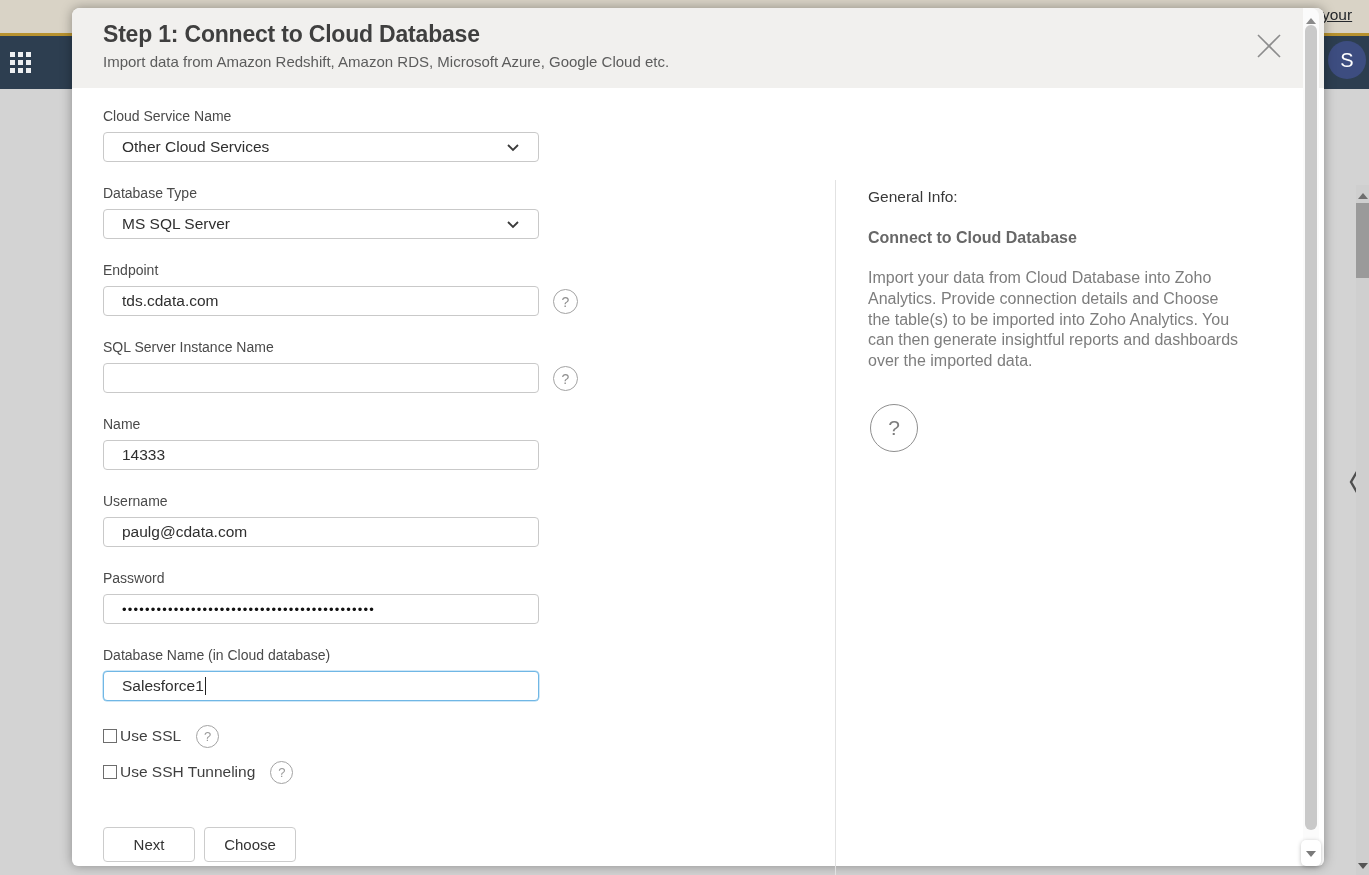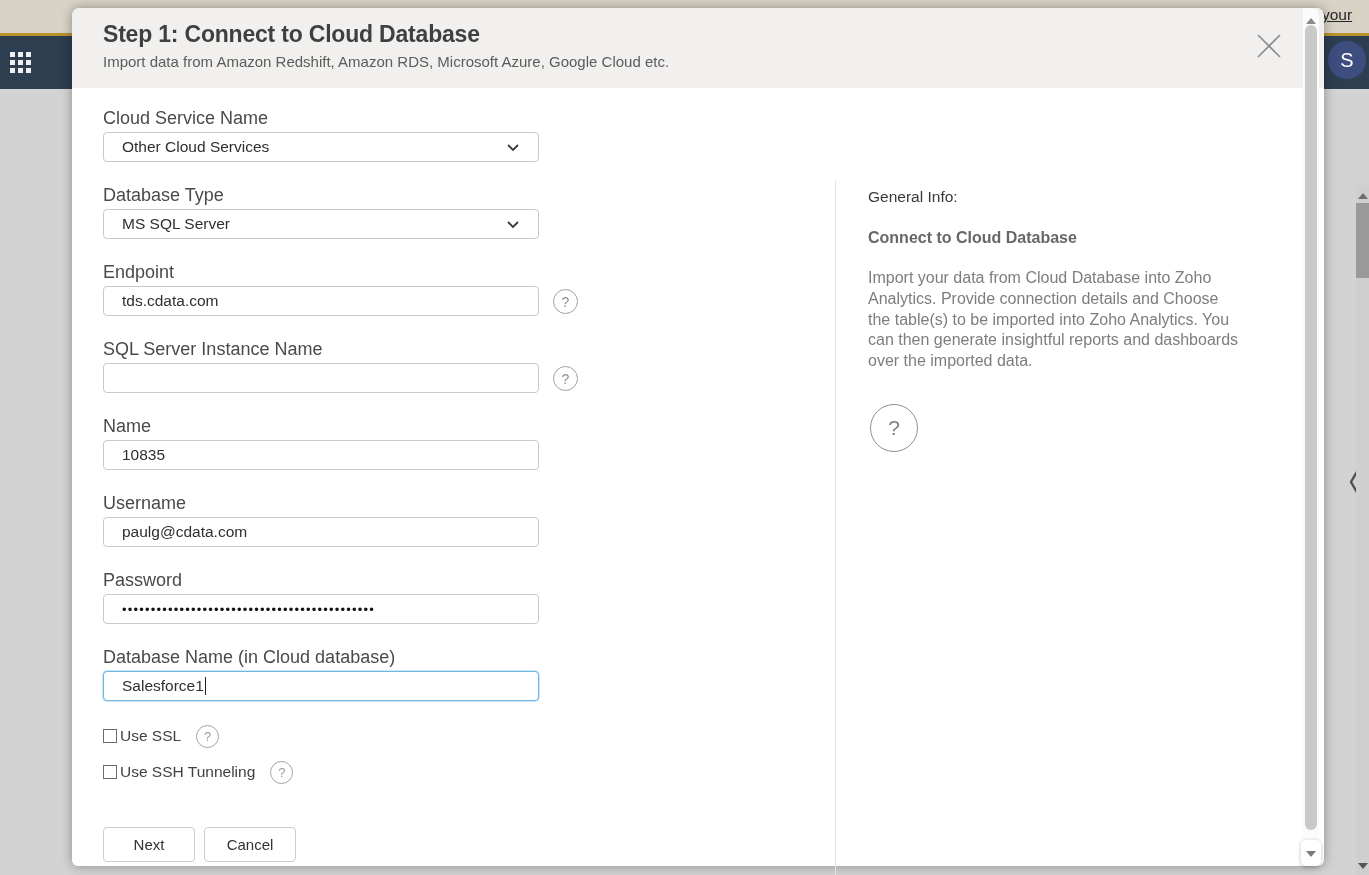--- a/index.html
+++ b/index.html
@@ -37,21 +37,21 @@
   .modal-header { height:80px; background:#f1f0ee; border-radius:8px 8px 0 0; padding:13px 0 7px 31px; position:relative; }
   .modal-title { font-size:23px; font-weight:bold; color:#3f3f3f; letter-spacing:-0.2px; }
   .modal-subtitle { font-size:15px; color:#5c5c5c; margin-top:5px; }
   .close-btn { position:absolute; top:25px; right:42px; width:26px; height:26px; cursor:pointer; }
 
   .modal-body { position:relative; padding:20px 0 0 31px; }
 
   
   .form-col { width:436px; }
   .field { width:436px; margin-bottom:23px; position:relative; }
-  .field-label { font-size:18px; color:#4a4a4a; margin-bottom:5px; height:19px; }
+  .field-label { font-size:14px; color:#4a4a4a; margin-bottom:5px; height:19px; }
   .control { height:30px; border:1px solid #c9c9c9; border-radius:4px; background:#fff;
     font-size:15.5px; color:#2f2f2f; display:flex; align-items:center; padding:0 18px; cursor:text; }
   .select-control { justify-content:space-between; cursor:pointer; }
   .control.focused { border:1px solid #70b7e5; box-shadow:0 0 0 0.5px #9fd0ef; }
   .caret { display:inline-block; width:1px; height:18px; background:#222; margin-left:1px; vertical-align:middle; }
   .pwd { letter-spacing:1.2px; font-size:13px; color:#111; overflow:hidden; white-space:nowrap; }
 
   .help-badge { position:absolute; left:450px; top:27px; width:25px; height:25px; border-radius:50%;
     border:1px solid #a3a3a3; color:#8f8f8f; font-size:14px;
     display:flex; align-items:center; justify-content:center; cursor:pointer; background:#fff; }
@@ -171,21 +171,21 @@
       </div>
 
       <div class="field">
         <div class="field-label">SQL Server Instance Name</div>
         <div class="control"></div>
         <div class="help-badge">?</div>
       </div>
 
       <div class="field">
         <div class="field-label">Name</div>
-        <div class="control">10835</div>
+        <div class="control">14333</div>
       </div>
 
       <div class="field">
         <div class="field-label">Username</div>
         <div class="control">paulg@cdata.com</div>
       </div>
 
       <div class="field">
         <div class="field-label">Password</div>
         <div class="control pwd">••••••••••••••••••••••••••••••••••••••••••••</div>
@@ -206,21 +206,21 @@
       </div>
 
       <div class="cbx-row">
         <div class="cbx"></div>
         <span class="cbx-label">Use SSH Tunneling</span>
         <div class="help-badge-inline">?</div>
       </div>
 
       <div class="btn-row">
         <button class="btn">Next</button>
-        <button class="btn">Cancel</button>
+        <button class="btn">Choose</button>
       </div>
 
     </div>
 
     <div class="divider"></div>
 
     <div class="info-panel">
       <div class="info-heading">General Info:</div>
       <div class="info-subheading">Connect to Cloud Database</div>
       <div class="info-body">Import your data from Cloud Database into Zoho

